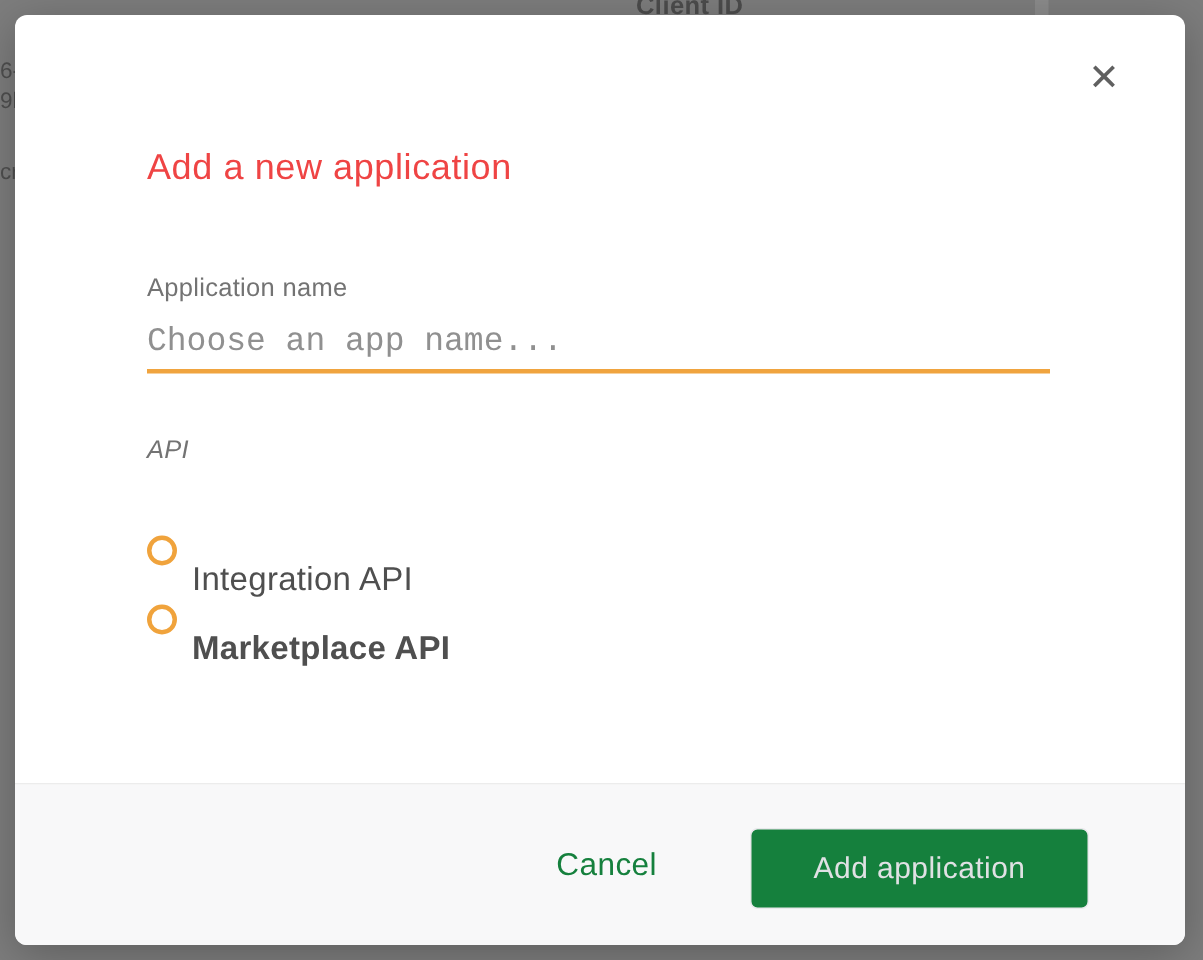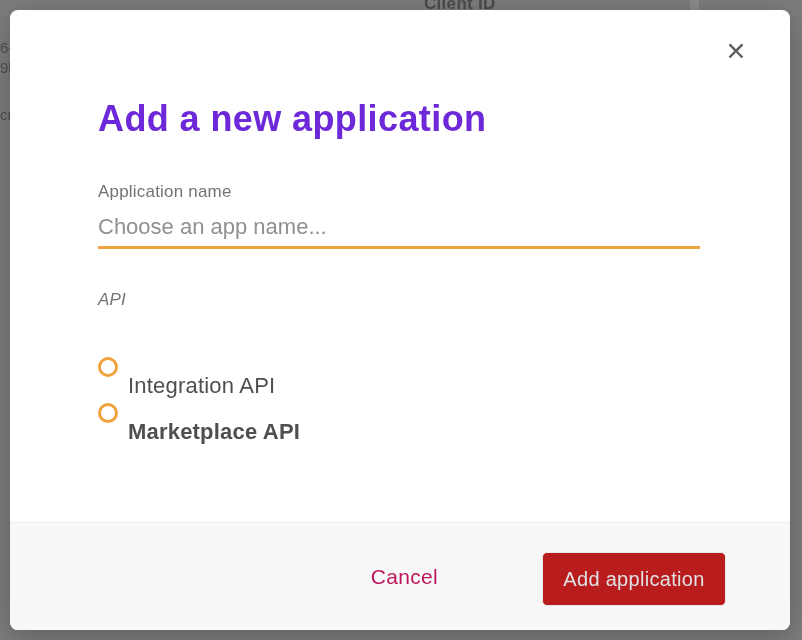--- a/index.html
+++ b/index.html
@@ -52,44 +52,44 @@
     color:#606060;
     cursor:pointer;
     text-align:center;
     font-family:"DejaVu Sans", sans-serif;
     font-weight:400;
   }
 
   .modal-title {
     position:absolute;
     left:88px; top:88px;
-    font-size:36px;
-    font-weight:700;
+    font-size:24px;
+    font-weight:400;
     letter-spacing:0.4px;
-    color:#6d28d9;
+    color:#ef4444;
   }
 
   .field-label {
     position:absolute;
     left:88px;
     font-size:17px;
     color:#737373;
     letter-spacing:0.2px;
   }
   .label-appname { top:172px; }
   .label-api { top:280px;font-style:italic; }
 
   .app-name-input {
     position:absolute;
     left:88px; top:198px;
     width:602px; height:41px;
     border:none;
     border-bottom:3px solid #f0a43f;
     outline:none;
-    font-family:Liberation Sans, sans-serif;
+    font-family:Liberation Mono, monospace;
     font-size:22px;
     color:#444444;
     background:transparent;
     padding:0;
   }
   .app-name-input::placeholder { color:#909090; opacity:1; }
 
   .radio-row {
     position:absolute;
     left:88px;
@@ -121,29 +121,29 @@
     background:#f8f8f9;
     border-top:1px solid #ececec;
     border-radius:0 0 8px 8px;
   }
   .cancel-btn {
     position:absolute;
     right:352px; top:42px;
     background:none; border:none;
     font-family:"Liberation Sans", sans-serif;
     font-size:21px;
-    color:#be185d;
+    color:#15803d;
     letter-spacing:0.3px;
     cursor:pointer;
   }
   .submit-btn {
     position:absolute;
     right:64px; top:29px;
-    width:184px; height:54px;
-    background:#b91c1c;
+    width:226px; height:54px;
+    background:#15803d;
     border:1px solid #e9e9ec;
     border-radius:5px;
     font-family:"Liberation Sans", sans-serif;
     font-size:20px;
     letter-spacing:0.3px;
     color:#e0e1e4;
     cursor:default;
   }
 </style>
 </head>

